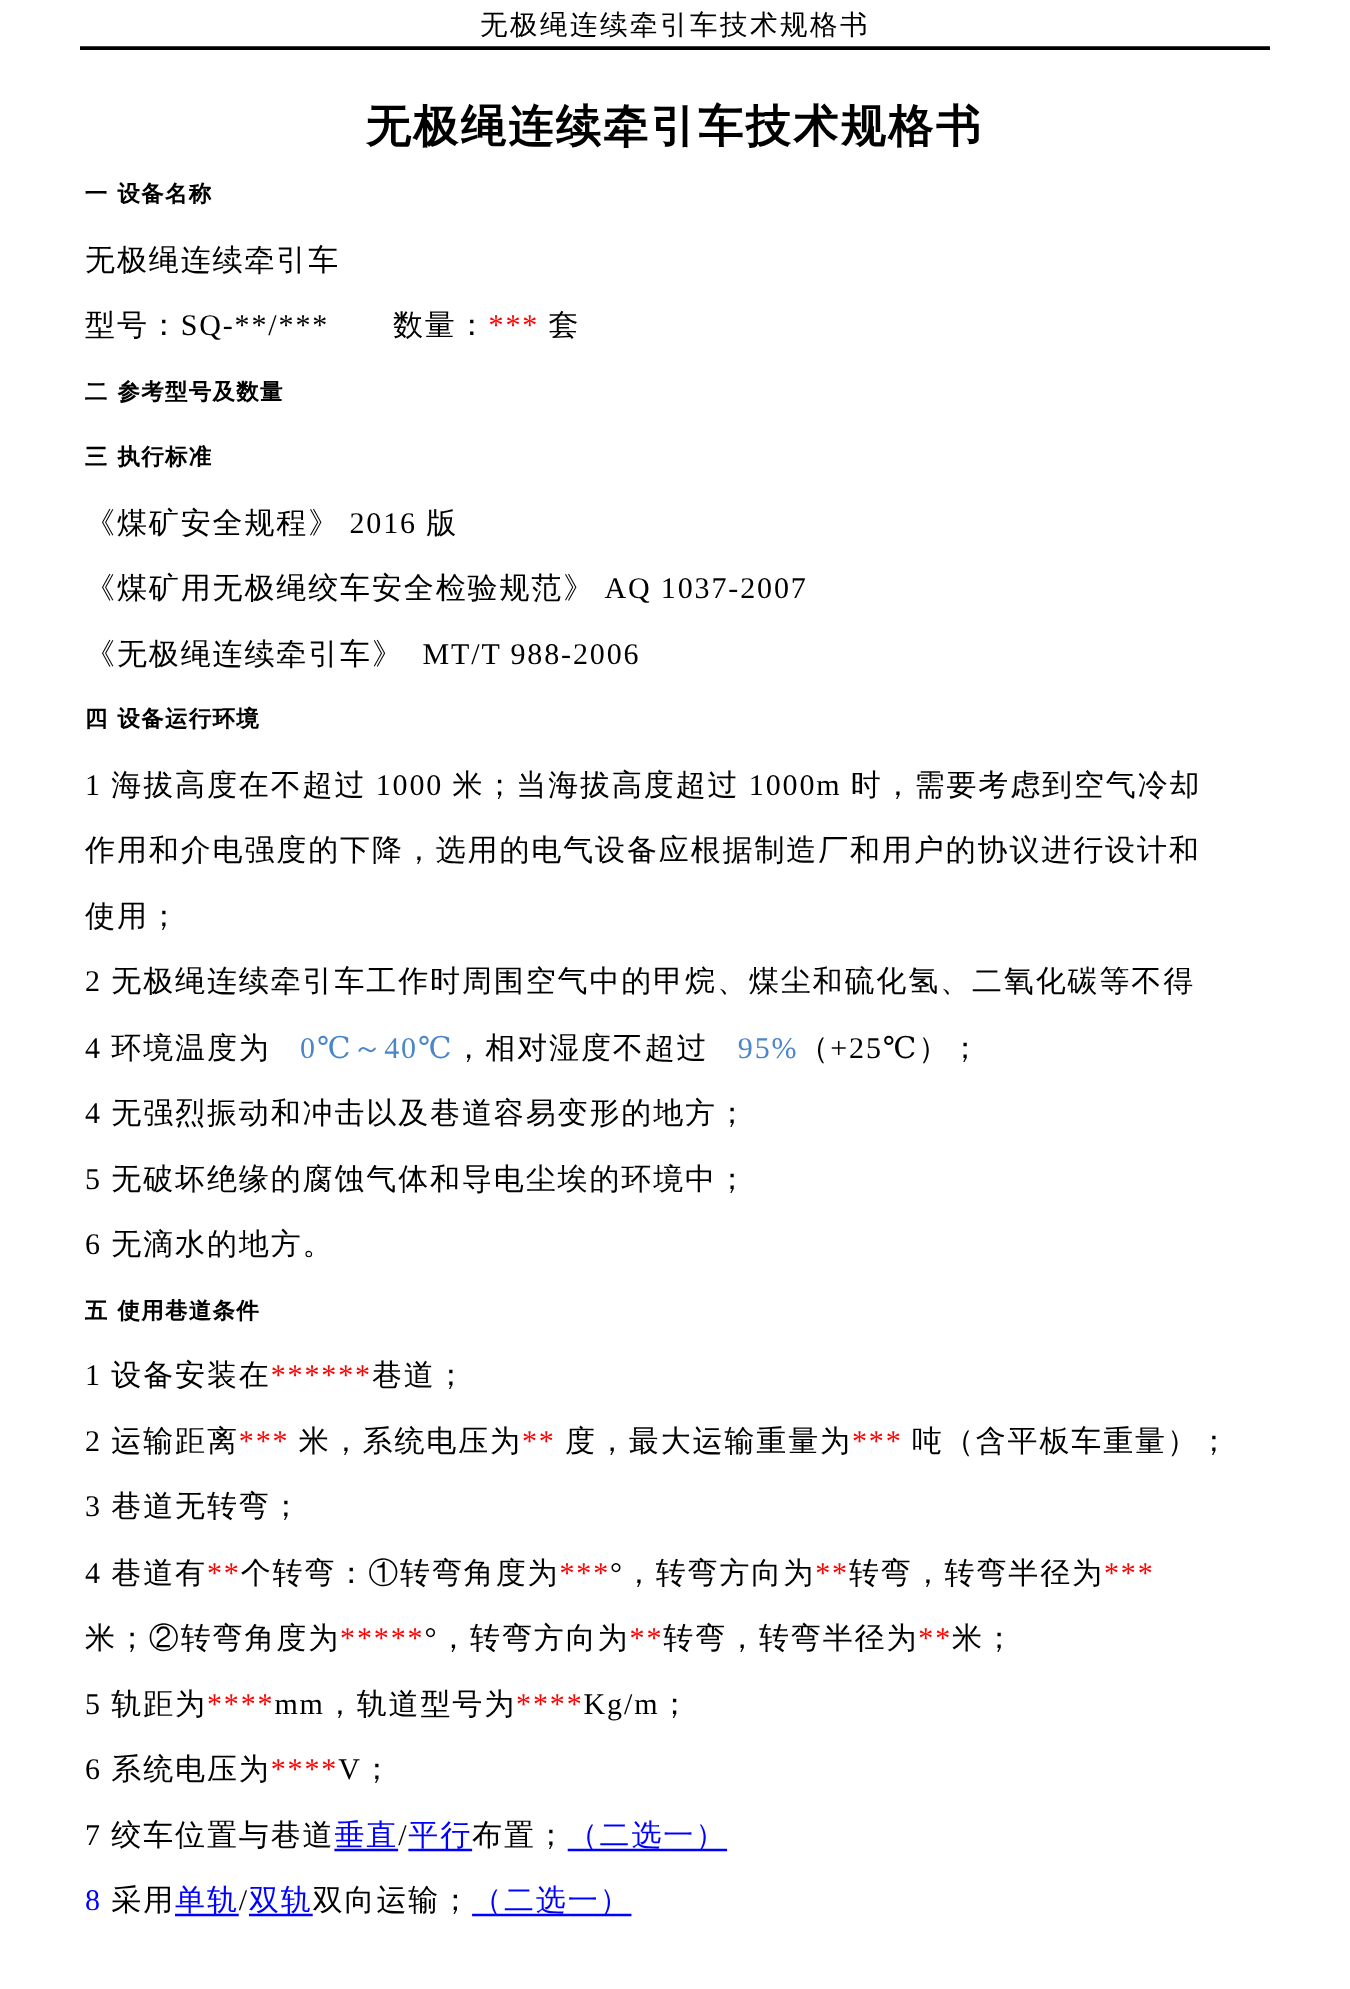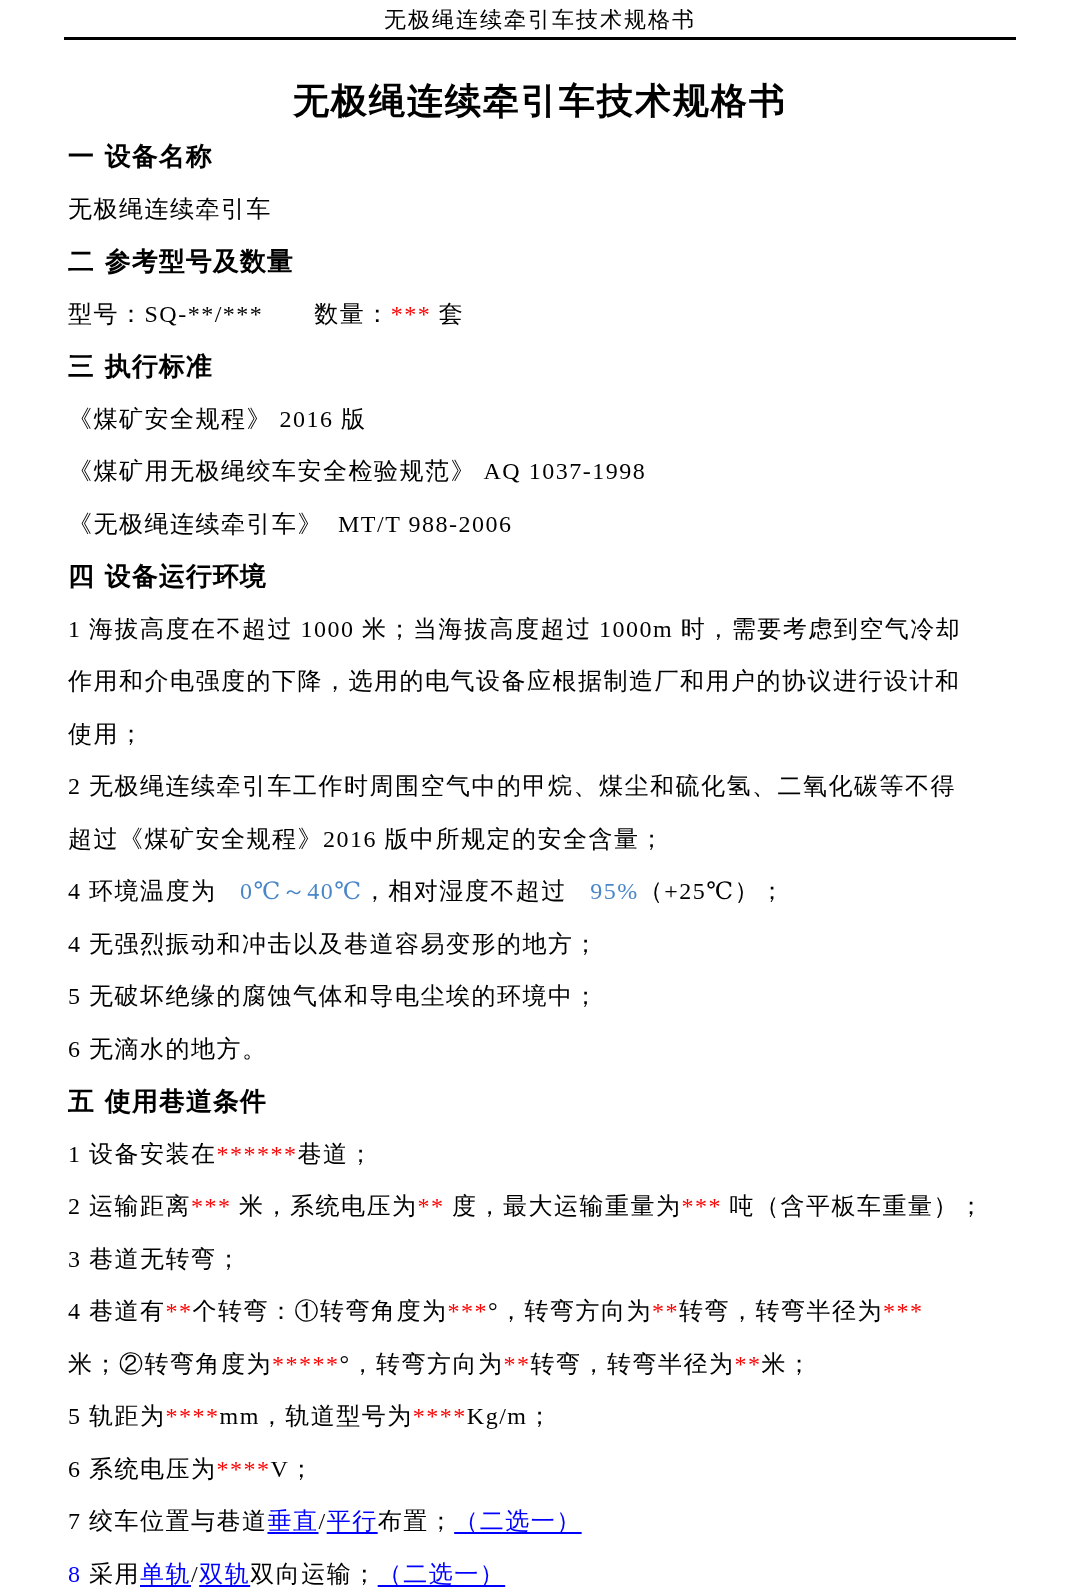--- a/index.html
+++ b/index.html
@@ -31,21 +31,21 @@
   .doc-content{
     margin:7px 58px 0 68px;
   }
   .block{
     line-height:52.5px;
     white-space:nowrap;
     font-size:24px;
     letter-spacing:1.5px;
   }
   .block.heading{
-    font-size:26px;
+    font-size:18px;
     font-weight:bold;
     letter-spacing:1px;
     font-family:"DejaVu Sans","Liberation Sans",sans-serif;
   }
   .run{white-space:pre;}
   .run.red{color:#FF0000;}
   .run.skyblue{color:#4A86C8;margin-left:16px;}
   .run.blue{color:#0000FF;text-align:right;}
   .run.ul{text-decoration:underline;text-underline-offset:3px;}
 </style>
@@ -53,32 +53,31 @@
 <body>
 
 <div class="page">
   <div class="page-header">
     <span>无极绳连续牵引车技术规格书</span>
   </div>
   <div class="doc-title">无极绳连续牵引车技术规格书</div>
   <div class="doc-content">
       <div class="block heading"><span class="run">一 设备名称</span></div>
       <div class="block line"><span class="run">无极绳连续牵引车</span></div>
+      <div class="block line"><span class="run">型号：SQ-**/***　　数量：</span><span class="run red">***</span><span class="run"> 套</span></div>
       <div class="block heading"><span class="run">二 参考型号及数量</span></div>
-      <div class="block line"><span class="run">型号：SQ-**/***　　数量：</span><span class="run red">***</span><span class="run"> 套</span></div>
       <div class="block heading"><span class="run">三 执行标准</span></div>
       <div class="block line"><span class="run">《煤矿安全规程》 2016 版</span></div>
-      <div class="block line"><span class="run">《煤矿用无极绳绞车安全检验规范》 AQ 1037-1998</span></div>
+      <div class="block line"><span class="run">《煤矿用无极绳绞车安全检验规范》 AQ 1037-2007</span></div>
       <div class="block line"><span class="run">《无极绳连续牵引车》  MT/T 988-2006</span></div>
       <div class="block heading"><span class="run">四 设备运行环境</span></div>
       <div class="block line"><span class="run">1 海拔高度在不超过 1000 米；当海拔高度超过 1000m 时，需要考虑到空气冷却</span></div>
       <div class="block line"><span class="run">作用和介电强度的下降，选用的电气设备应根据制造厂和用户的协议进行设计和</span></div>
       <div class="block line"><span class="run">使用；</span></div>
       <div class="block line"><span class="run">2 无极绳连续牵引车工作时周围空气中的甲烷、煤尘和硫化氢、二氧化碳等不得</span></div>
-      <div class="block line"><span class="run">超过《煤矿安全规程》2016 版中所规定的安全含量；</span></div>
       <div class="block line"><span class="run">4 环境温度为 </span><span class="run skyblue">0℃～40℃</span><span class="run">，相对湿度不超过 </span><span class="run skyblue">95%</span><span class="run">（+25℃）；</span></div>
       <div class="block line"><span class="run">4 无强烈振动和冲击以及巷道容易变形的地方；</span></div>
       <div class="block line"><span class="run">5 无破坏绝缘的腐蚀气体和导电尘埃的环境中；</span></div>
       <div class="block line"><span class="run">6 无滴水的地方。</span></div>
       <div class="block heading"><span class="run">五 使用巷道条件</span></div>
       <div class="block line"><span class="run">1 设备安装在</span><span class="run red">******</span><span class="run">巷道；</span></div>
       <div class="block line"><span class="run">2 运输距离</span><span class="run red">***</span><span class="run"> 米，系统电压为</span><span class="run red">**</span><span class="run"> 度，最大运输重量为</span><span class="run red">***</span><span class="run"> 吨（含平板车重量）；</span></div>
       <div class="block line"><span class="run">3 巷道无转弯；</span></div>
       <div class="block line"><span class="run">4 巷道有</span><span class="run red">**</span><span class="run">个转弯：①转弯角度为</span><span class="run red">***</span><span class="run">°，转弯方向为</span><span class="run red">**</span><span class="run">转弯，转弯半径为</span><span class="run red">***</span></div>
       <div class="block line"><span class="run">米；②转弯角度为</span><span class="run red">*****</span><span class="run">°，转弯方向为</span><span class="run red">**</span><span class="run">转弯，转弯半径为</span><span class="run red">**</span><span class="run">米；</span></div>

